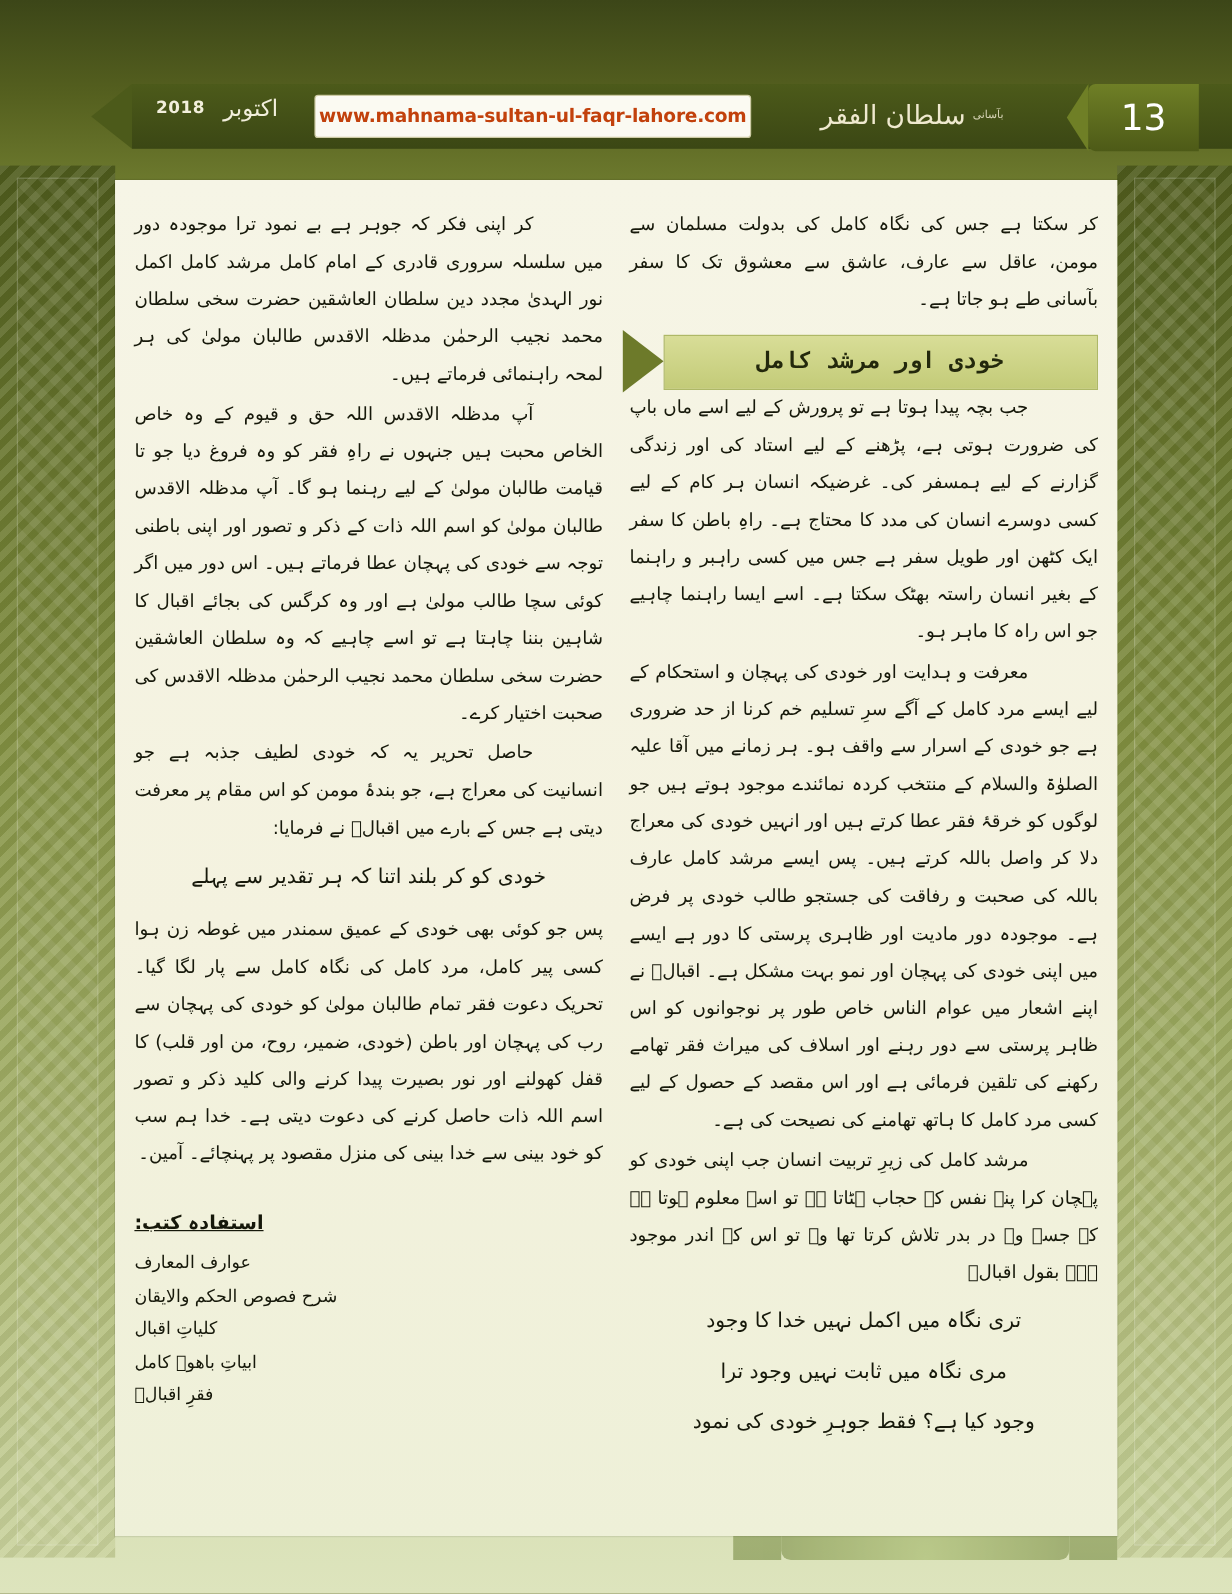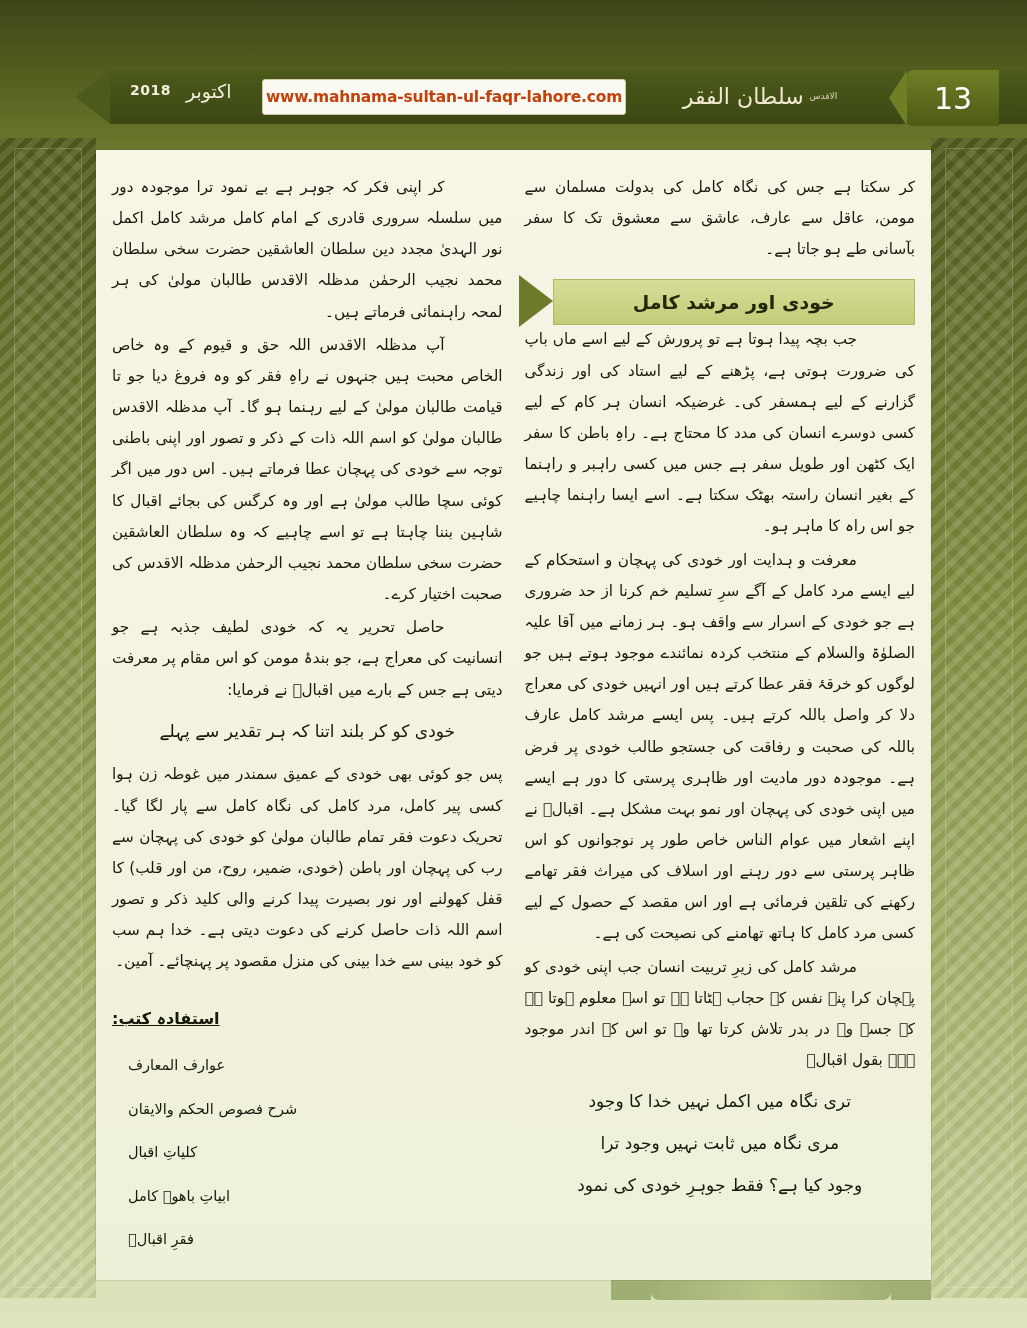--- a/index.html
+++ b/index.html
@@ -114,21 +114,21 @@
     direction:rtl;
     text-align:justify;
     color:#16180a;
     font-size:15.2px;
     line-height:2.05;
     font-family:"DejaVu Sans", sans-serif;
   }
   .col p{margin:0 0 2px 0;}
   .indent{text-indent:58px;}
   .heading-ribbon{
-    position:relative;margin:14px 0 16px 0;height:29px;
+    position:relative;margin:14px 0 16px 0;height:29px;font-family:Liberation Mono, monospace;
   }
   .heading-ribbon .tag{
     position:absolute;right:0;left:28px;top:0;height:44px;
     background:linear-gradient(180deg,#d8dd97,#c3cb78);
     border:1px solid #aeb867;
     display:flex;align-items:center;justify-content:center;
     font-size:19px;font-weight:bold;color:#23280c;
   }
   .heading-ribbon .arrow{
     position:absolute;left:-6px;top:-4px;
@@ -138,21 +138,21 @@
   .verse{
     text-align:center;direction:rtl;margin:6px 0;line-height:2.1;
     font-size:17px;letter-spacing:1px;
   }
   .verse-block{margin:8px 0 10px 0;}
   .refs-title{
     direction:rtl;text-align:left;margin-top:26px;font-size:16px;font-weight:bold;
     text-decoration:underline;
   }
   .refs{direction:rtl;text-align:left;line-height:1.9;font-size:14.5px;margin-top:4px;}
-  .refs div{margin:16px;}
+  .refs div{margin:0;}
 </style>
 </head>
 <body>
 
 <div class="page">
 
   <div class="ornament left"></div>
   <div class="ornament right"></div>
 
   <div class="mosque">
@@ -160,21 +160,21 @@
     <div class="minaret m2"></div>
     <div class="dome"></div>
   </div>
 
   <div class="header">
     <div class="header-band"></div>
     <div class="year">2018</div>
     <div class="month">اکتوبر</div>
     <div class="url-pill">www.mahnama-sultan-ul-faqr-lahore.com</div>
     <div class="masthead">
-      <span class="sub">الاقدس</span>
+      <span class="sub">بآسانی</span>
       <span>سلطان الفقر</span>
     </div>
     <div class="page-num">13</div>
   </div>
 
   <div class="sheet">
     <div class="sheet-inner">
       <div class="cols">
 
         <div class="col">

